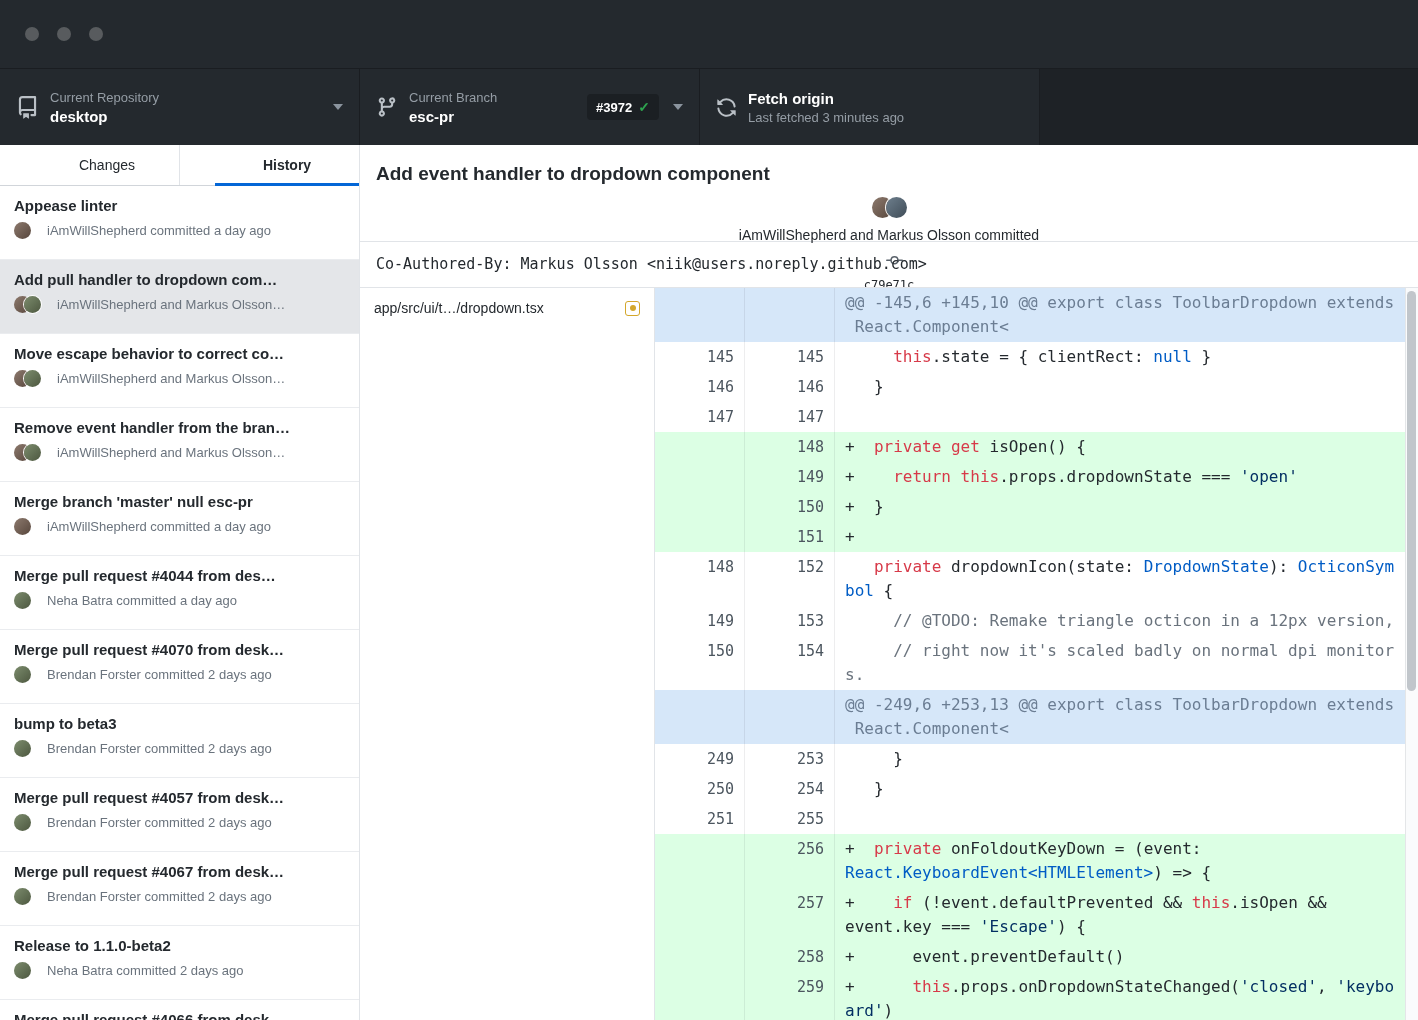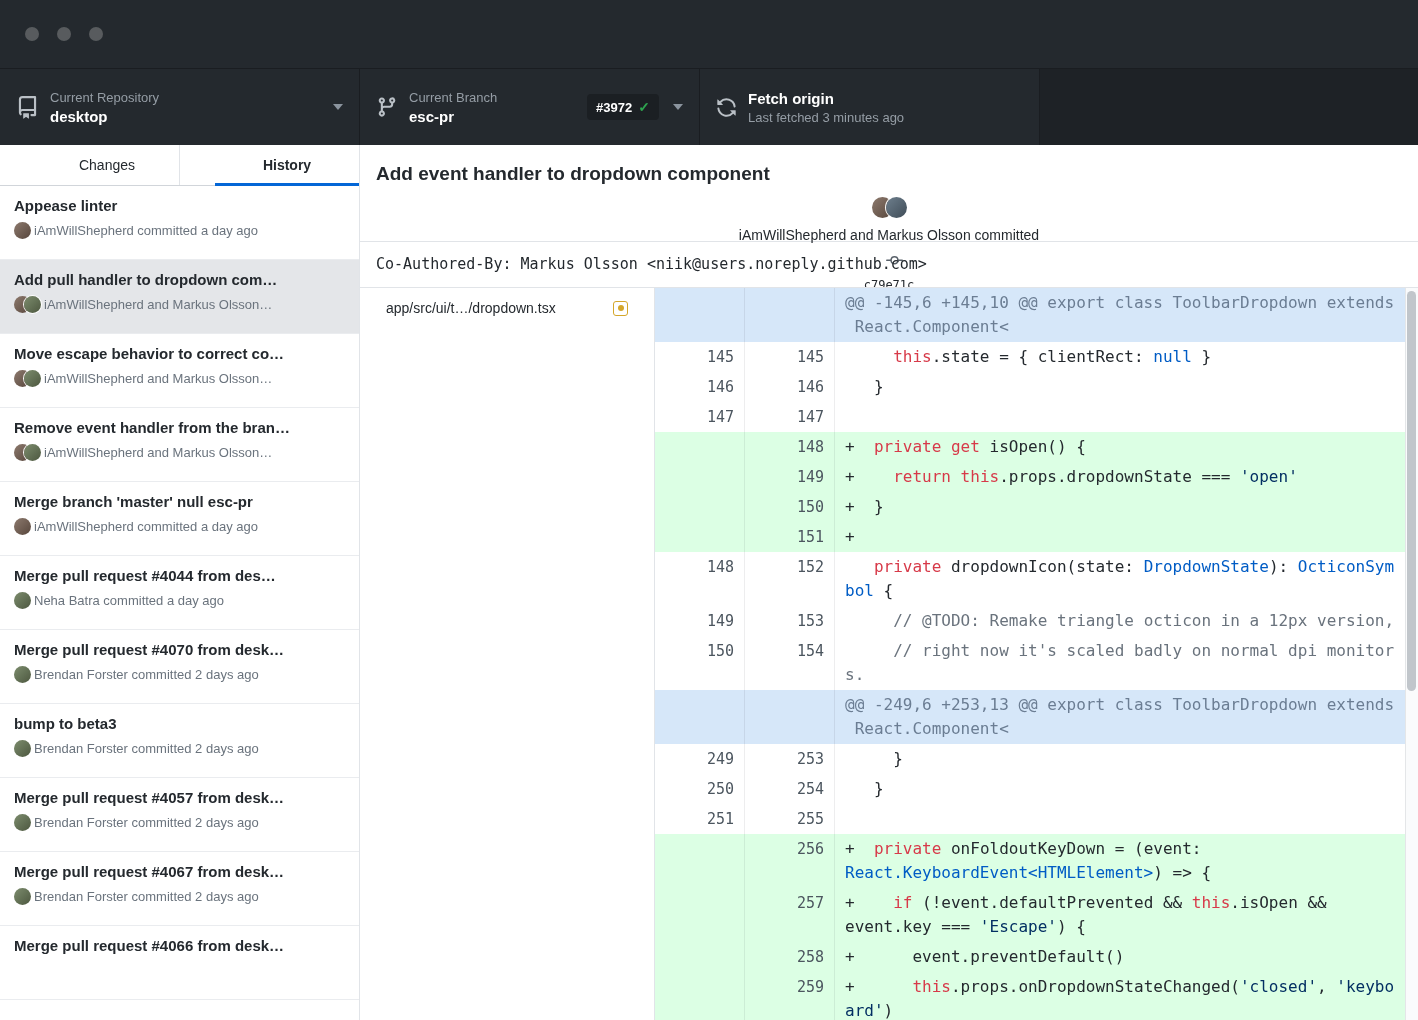--- a/index.html
+++ b/index.html
@@ -40,21 +40,21 @@
   .tab { flex:1; display:flex; align-items:center; justify-content:center; font-size:14px; color:#24292e; position:relative; border-right:1px solid #e1e4e8; cursor:default;margin-left:35px; }
   .tab:last-child { border-right:none; }
   .tab.active { font-weight:700; }
   .tab.active::after { content:""; position:absolute; left:0; right:0; bottom:-1px; height:3px; background:#0366d6; }
 
   
   .commit-list { flex:1; overflow:hidden; }
   .commit-item { height:74px; padding:11px 14px 0 14px; border-bottom:1px solid #eaecef; background:#fff; }
   .commit-item.selected { background:#e4e6e9; }
   .commit-title { font-size:15px; font-weight:700; color:#24292e; white-space:nowrap; overflow:hidden; text-overflow:ellipsis; }
-  .commit-meta { display:flex; align-items:center; gap:3px; margin-top:8px; font-size:13px; color:#6a737d; min-width:0; }
+  .commit-meta { display:flex; align-items:center; gap:16px; margin-top:8px; font-size:13px; color:#6a737d; min-width:0; }
   .avatars { display:inline-flex; align-items:center; flex:none; }
   .avatar { width:17px; height:17px; border-radius:50%; display:inline-block; flex:none; }
   .avatar.overlap { margin-left:-7px; box-shadow:0 0 0 1px rgba(255,255,255,.95); }
   .av0 { background:linear-gradient(135deg,#6e7f8d,#3f4c57); }
   .av1 { background:linear-gradient(135deg,#8d7a6e,#57463c); }
   .av2 { background:linear-gradient(135deg,#7d8d6e,#4c573f); }
   .meta-text { white-space:nowrap; overflow:hidden; text-overflow:ellipsis; }
 
   
   .main-header { padding:17px 16px 20px 16px; border-bottom:1px solid #e1e4e8; flex:none; }
@@ -63,21 +63,21 @@
   .meta-row .avatar { width:21px; height:21px; }
   .meta-icon { display:inline-flex; margin-left:10px; }
   .meta-icon svg { fill:#586069; }
   .sha { font-family:"DejaVu Sans Mono", monospace; font-size:12px; color:#24292e; }
 
   .commit-desc { padding:13px 16px 14px 16px; border-bottom:1px solid #e1e4e8; font-family:"DejaVu Sans Mono", monospace; font-size:15px; color:#24292e; flex:none; white-space:pre; overflow:hidden; }
 
   
   .diff-area { flex:1; min-height:0; display:flex; }
   .file-col { width:295px; flex:none; border-right:1px solid #e1e4e8; background:#fff; }
-  .file-row { height:40px; display:flex; align-items:center; justify-content:space-between; padding:0 26px; font-size:14px; color:#24292e; cursor:default; }
+  .file-row { height:40px; display:flex; align-items:center; justify-content:space-between; padding:0 14px; font-size:14px; color:#24292e; cursor:default; }
   .file-path { white-space:nowrap; overflow:hidden; text-overflow:ellipsis; }
   .status-icon { width:15px; height:15px; border:1.5px solid #d4a72c; border-radius:3px; position:relative; flex:none; margin-left:8px; }
   .status-icon::after { content:""; position:absolute; left:50%; top:50%; width:6px; height:6px; margin:-3px 0 0 -3px; border-radius:50%; background:#d4a72c; }
 
   .diff-col { flex:1; min-width:0; position:relative; overflow:hidden; background:#fff; }
   .diff-row { display:flex; align-items:stretch; }
   .gut { width:90px; flex:none; text-align:right; padding:3px 10px 3px 0;
          font-family:"DejaVu Sans Mono", monospace; font-size:15px; line-height:24px;
          color:#4c565f; border-right:1px solid rgba(27,31,35,0.08); }
   .code { flex:1; min-width:0; padding:3px 6px 3px 10px; min-height:30px;
@@ -252,20 +252,29 @@
       <span class="meta-text">Brendan Forster committed 2 days ago</span>
     </div>
   </div>
           <div class="commit-item">
     <div class="commit-title">Merge pull request #4067 from desk…</div>
     <div class="commit-meta">
       <span class="avatars">
                 <span class="avatar av2"></span>
               </span>
       <span class="meta-text">Brendan Forster committed 2 days ago</span>
+    </div>
+  </div>
+          <div class="commit-item">
+    <div class="commit-title">Release to 1.1.0-beta2</div>
+    <div class="commit-meta">
+      <span class="avatars">
+                <span class="avatar av2"></span>
+              </span>
+      <span class="meta-text">Neha Batra committed 2 days ago</span>
     </div>
   </div>
           <div class="commit-item">
     <div class="commit-title">Merge pull request #4066 from desk…</div>
 
   </div>
         </div>
     </aside>
 
     <main class="main">

